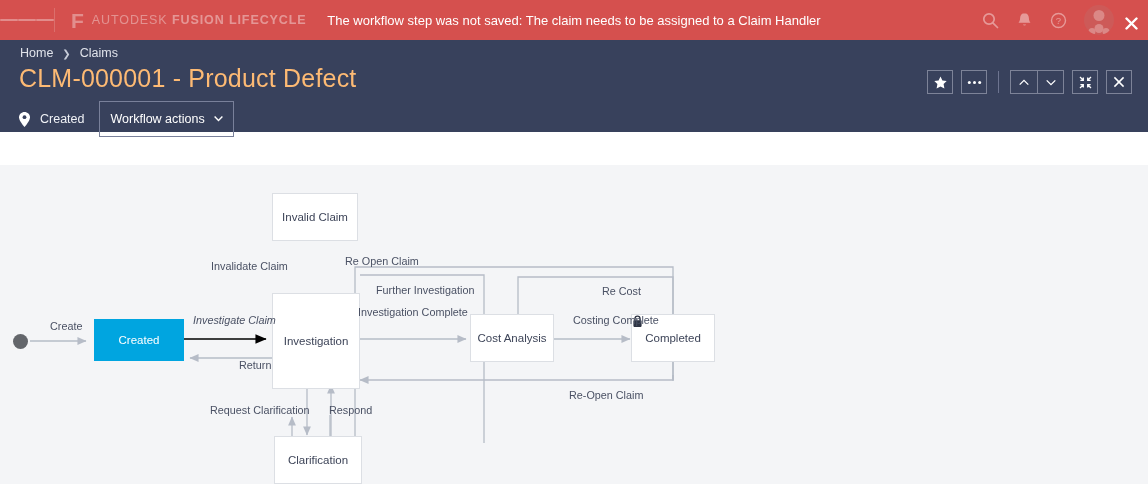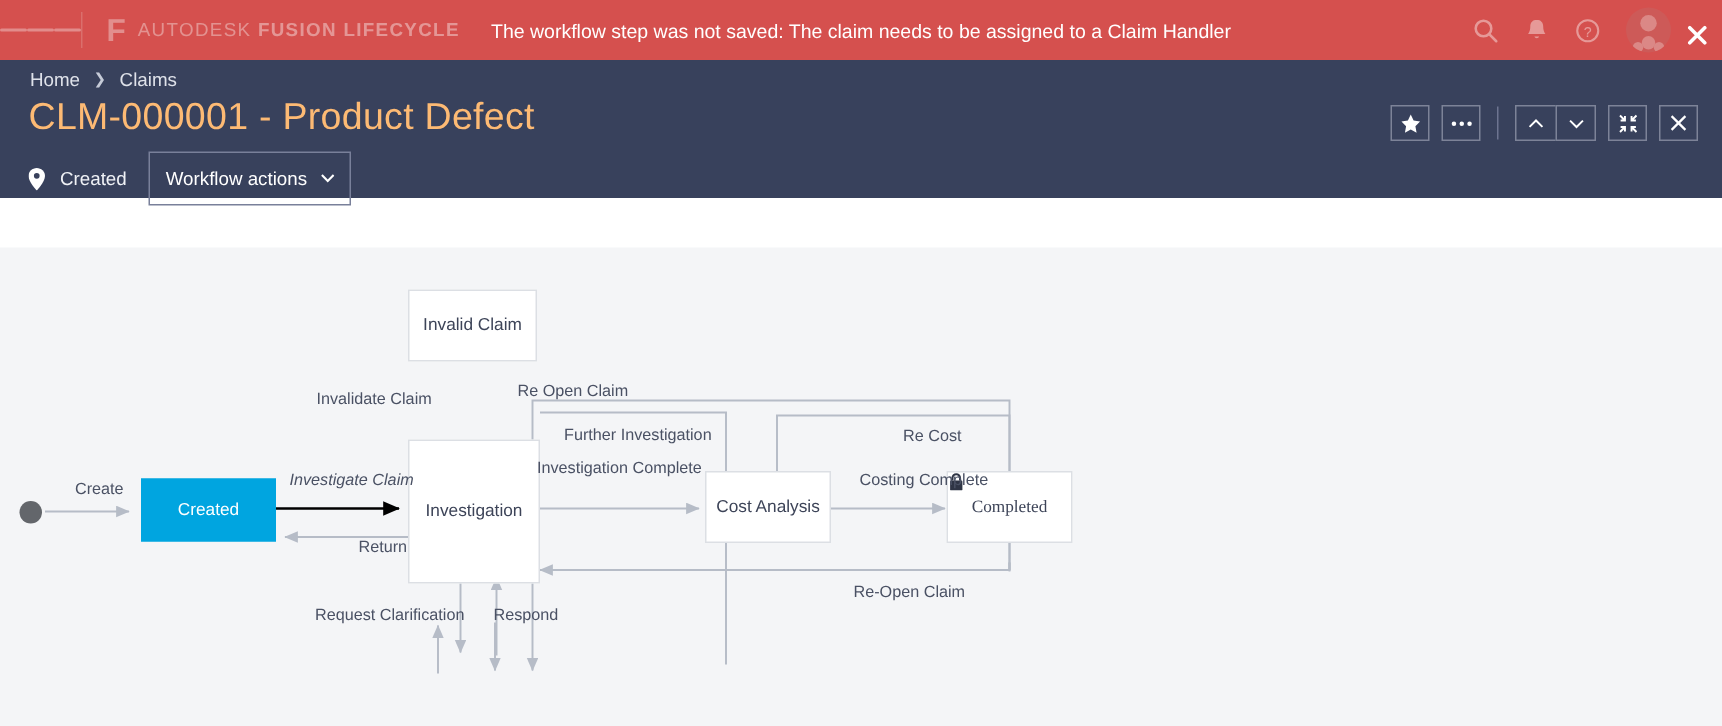--- a/index.html
+++ b/index.html
@@ -338,26 +338,29 @@
     </div>
 
     <div class="node" style="left:272px; top:28px; width:86px; height:48px;">
       <span>Invalid Claim</span>
     </div>
 
     <div class="node" style="left:272px; top:128px; width:88px; height:96px;">
       <span>Investigation</span>
     </div>
 
+    <div class="node" style="left:274px; top:271px; width:88px; height:48px;">
+      <span>Clarification</span>
+    </div>
 
     <div class="node" style="left:470px; top:149px; width:84px; height:48px;">
       <span>Cost Analysis</span>
     </div>
 
-    <div class="node" style="left:631px; top:149px; width:84px; height:48px;font-family:Liberation Serif, serif;">
+    <div class="node" style="left:631px; top:149px; width:84px; height:48px;">
       <svg class="lock" width="11" height="13" viewBox="0 0 11 13">
         <path d="M3 5.4 V3.6 a2.5 2.5 0 0 1 5 0 V5.4" fill="none" stroke="#2f3545" stroke-width="1.35"></path>
         <rect x="1.4" y="5.3" width="8.2" height="6.6" rx="0.8" fill="#2f3545"></rect>
       </svg>
       <span>Completed</span>
     </div>
 
     <div class="edge-label" style="left:50px;  top:155px;">Create</div>
     <div class="edge-label" style="left:193px; top:149px;font-style:italic;">Investigate Claim</div>
     <div class="edge-label" style="left:239px; top:194px;">Return</div>

